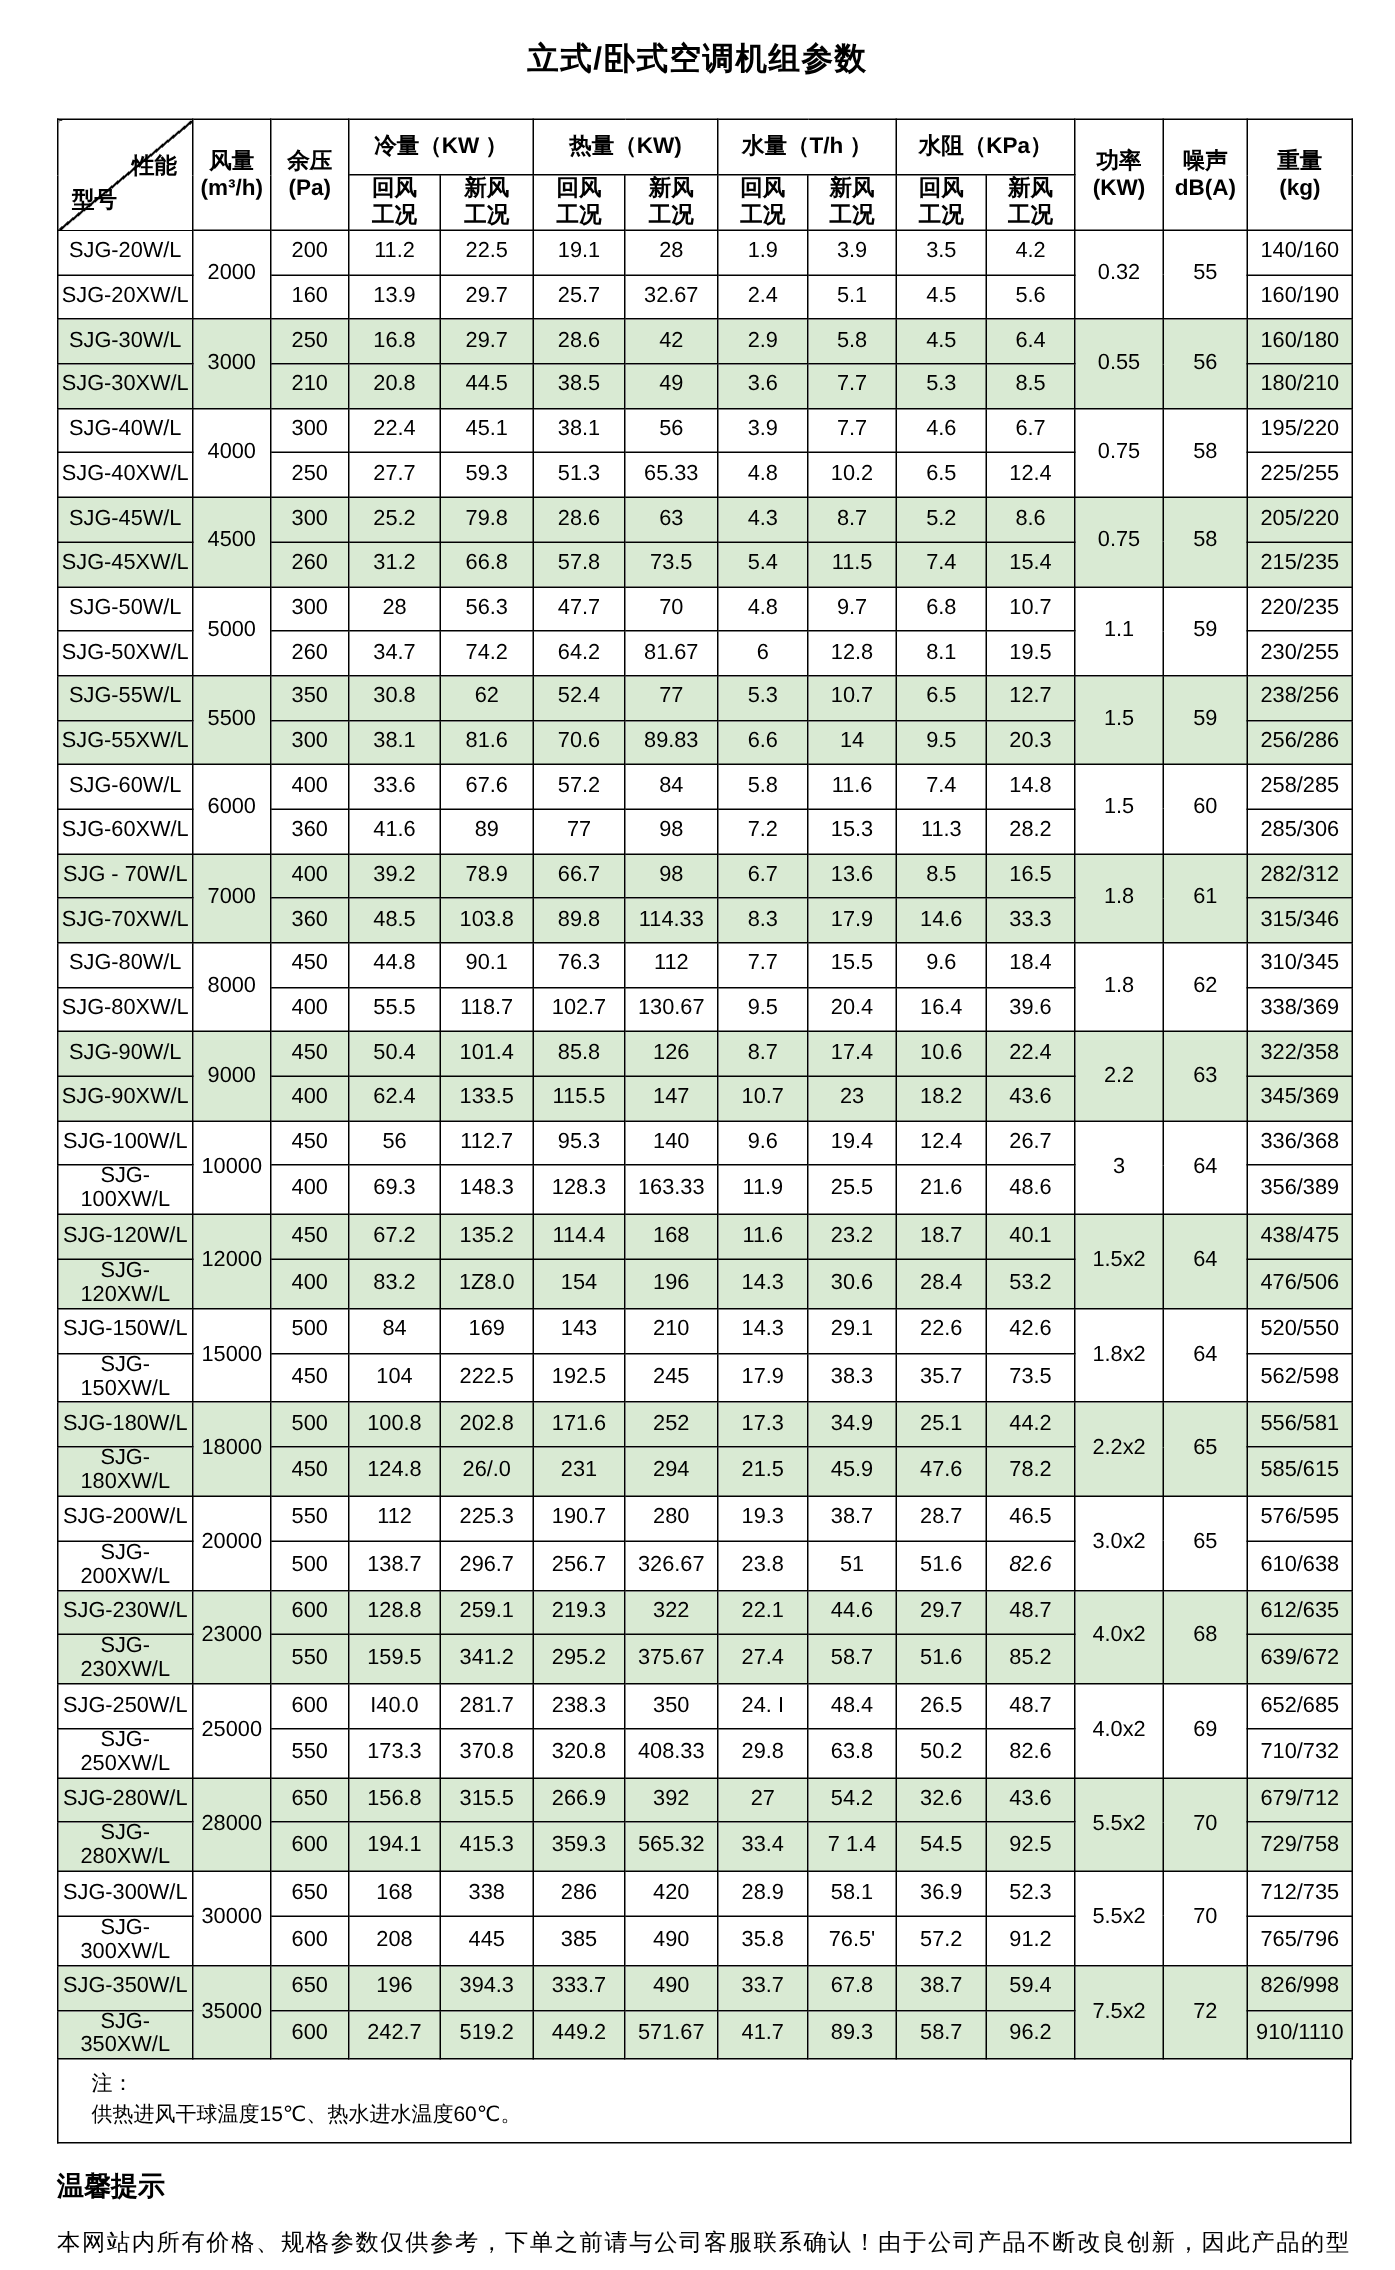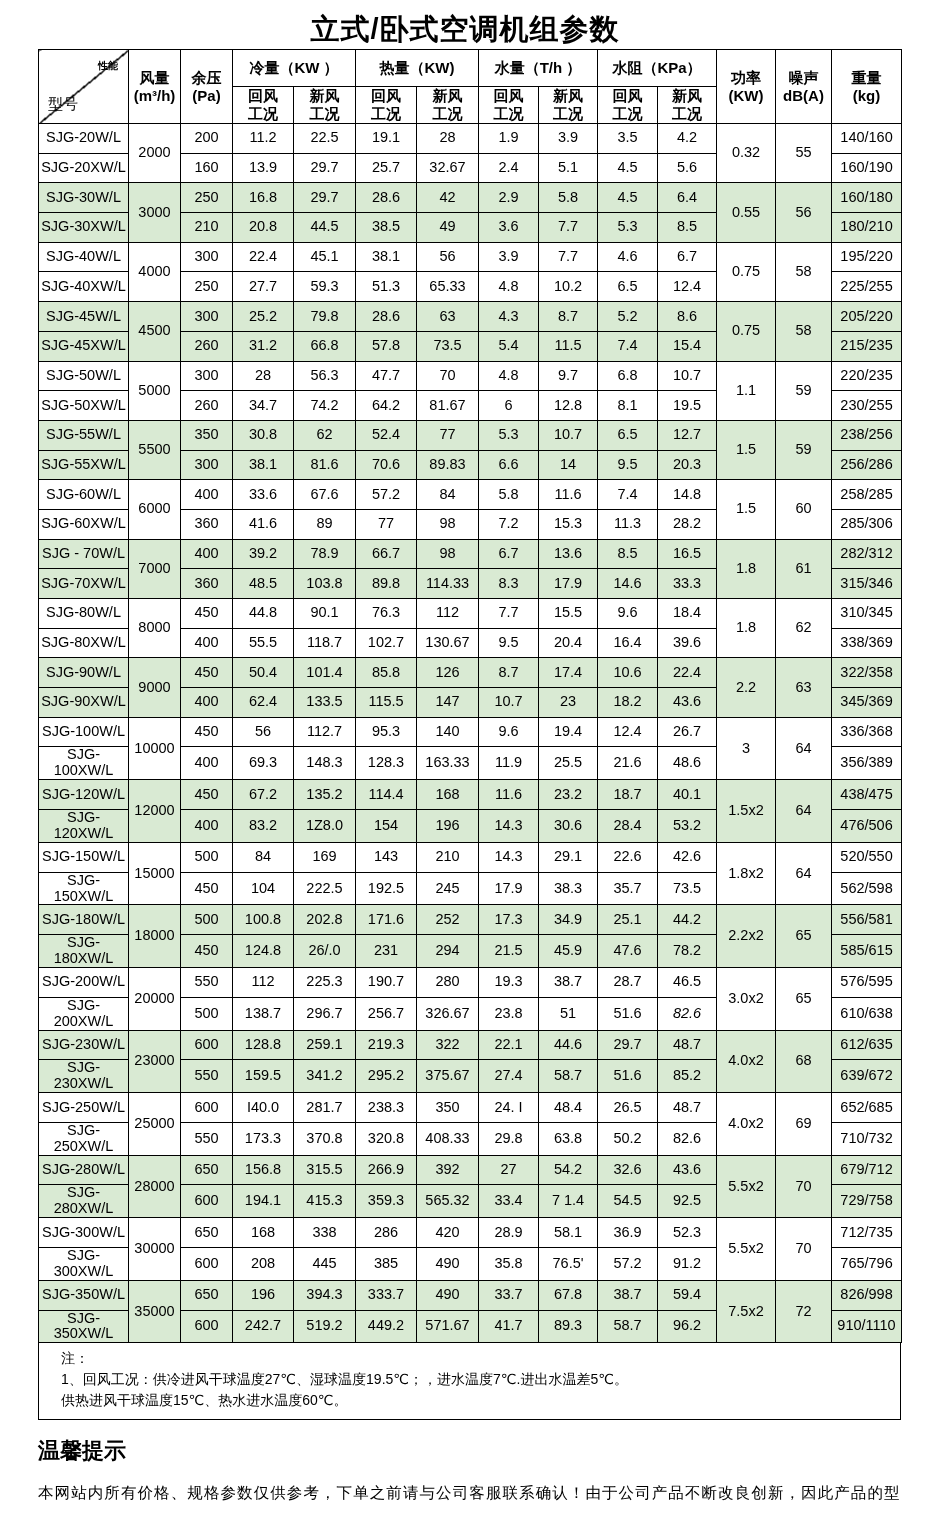--- a/index.html
+++ b/index.html
@@ -4,25 +4,25 @@
 <style>
   html, body {
     margin: 0; padding: 0;
     width: 930px; height: 1513px;
     background: #ffffff;
     color: #000;
     font-family: "Liberation Sans", "DejaVu Sans", sans-serif;
     overflow: hidden;
   }
   .page-title {
-    margin: 1px;
+    margin: 16px;
     padding-top: 9px;
     height: 38px;
     text-align: center;
-    font-size: 29px;
+    font-size: 21px;
     font-weight: bold;
     letter-spacing: 1px;
   }
   .table-wrap {
     margin-left: 38px;
     width: 863px;
   }
   table.spec {
     border-collapse: collapse;
     table-layout: fixed;
@@ -45,22 +45,22 @@
   thead tr.hrow1 { height: 37px; }
   thead tr.hrow2 { height: 37px; }
   th.corner {
     position: relative;
     background-image: linear-gradient(to bottom right,
       transparent calc(50% - 0.8px),
       #000 calc(50% - 0.8px),
       #000 calc(50% + 0.8px),
       transparent calc(50% + 0.8px));
   }
-  .corner-perf  { position: absolute; top: 10px; right: 10px; font-size: 10px; font-weight: bold; }
-  .corner-model { position: absolute; bottom: 10px; left: 9px; font-size: 15px; font-weight: normal; }
+  .corner-perf  { position: absolute; top: 22px; right: 10px; font-size: 15px; font-weight: bold; }
+  .corner-model { position: absolute; bottom: 10px; left: 9px; font-size: 15px; font-weight: bold; }
   tbody tr { height: 29.7px; }
   tbody td {
     font-size: 14.5px;
     line-height: 1.1;
   }
   tbody tr.shaded td { background: #d9ead3; }
   td.italic { font-style: italic; }
   .notes-box {
     border: 1px solid #000;
     border-top: 0;
@@ -68,21 +68,21 @@
     font-size: 14px;
     line-height: 21px;
     text-align: left;
   }
   .notes-box .note-line { white-space: nowrap; }
   .tips {
     margin: 16px 30px 0 38px;
   }
   .tips-heading {
     margin: 10px 0 10px 0;
-    font-size: 22px;
+    font-size: 18px;
     font-weight: bold;
   }
   .tips-body {
     margin: 0;
     font-size: 15.5px;
     line-height: 34px;
     letter-spacing: 0.5px;
     text-align: justify;
   }
 </style>
@@ -728,21 +728,20 @@
           <td>89.3</td>
           <td>58.7</td>
           <td>96.2</td>
           <td>910/1110</td>
         </tr>
       </tbody>
   </table>
 
   <div class="notes-box">
       <div class="note-line">注：</div>
-      <div class="note-line">1、回风工况：供冷进风干球温度27℃、湿球温度19.5℃；，进水温度7℃.进出水温差5℃。</div>
       <div class="note-line">供热进风干球温度15℃、热水进水温度60℃。</div>
     </div>
 </div>
 
 <div class="tips">
   <h2 class="tips-heading">温馨提示</h2>
   <p class="tips-body">本网站内所有价格、规格参数仅供参考，下单之前请与公司客服联系确认！由于公司产品不断改良创新，因此产品的型号，规格和参数如有变动，恕不另行通知，敬请注意和谅解，谢谢合作！</p>
 </div>
 
 </body></html>

